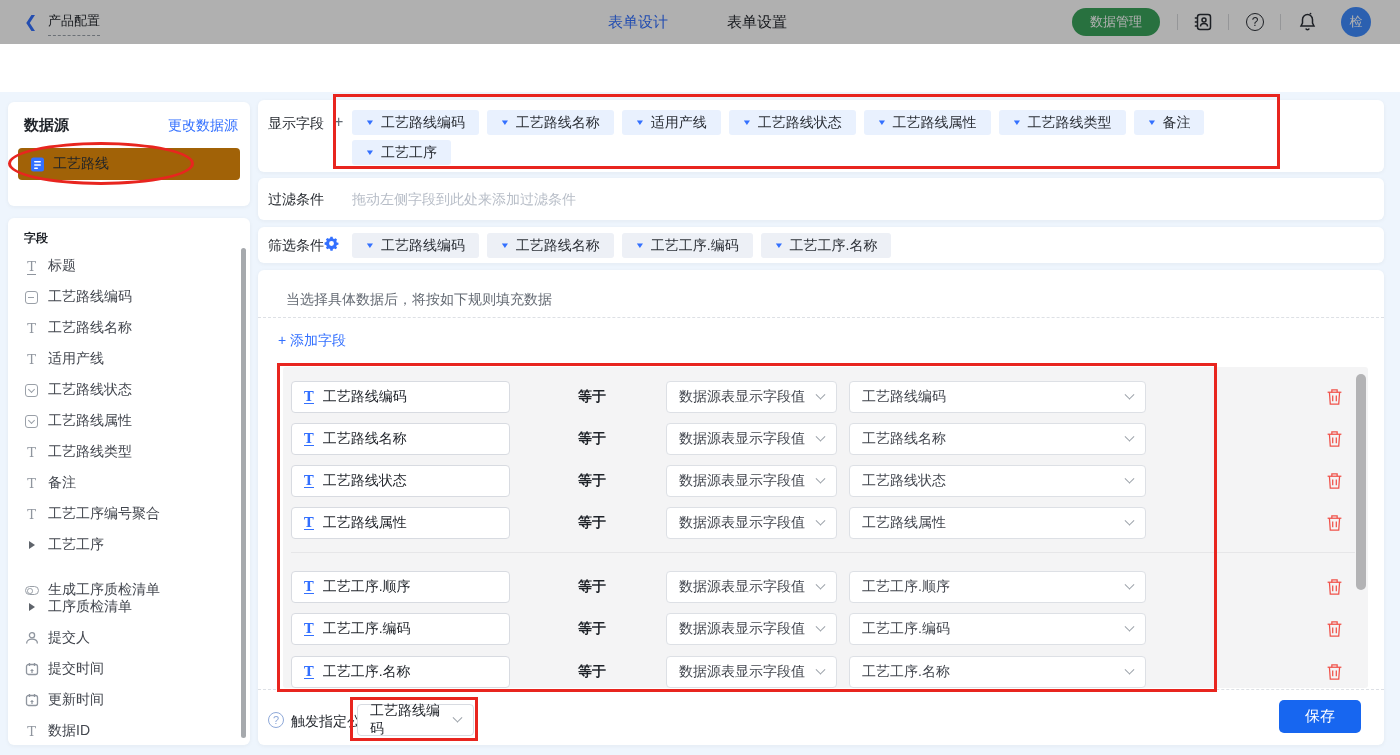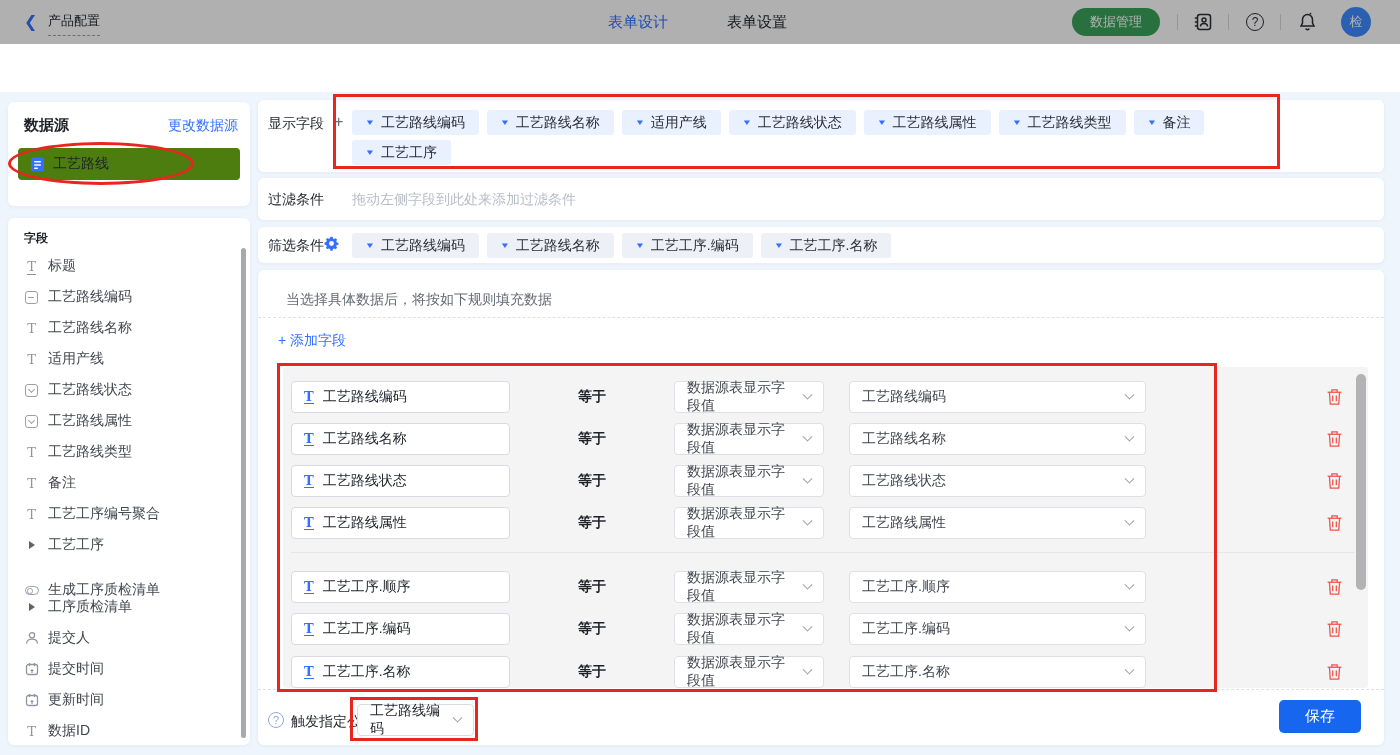--- a/index.html
+++ b/index.html
@@ -27,21 +27,21 @@
   .close-x { position:absolute; right:26px; top:13px; font-size:18px; color:#4e5461; cursor:pointer; }
 
   
   .body-bg { position:absolute; left:0; top:92px; width:1400px; height:663px; background:#eef5fd; }
   .card { position:absolute; background:#fff; border-radius:6px; box-shadow:0 1px 4px rgba(31,35,41,.05); }
 
   
   .ds-card { left:8px; top:102px; width:242px; height:104px; }
   .ds-title { position:absolute; left:16px; top:14px; font-size:15px; font-weight:bold; }
   .ds-change { position:absolute; right:12px; top:15px; color:#3370ff; font-size:14px; cursor:pointer; }
-  .ds-row { position:absolute; left:10px; top:46px; width:222px; height:32px; background:#4d7c0f; border-radius:4px; display:flex; align-items:center; padding-left:12px; gap:8px; cursor:pointer; }
+  .ds-row { position:absolute; left:10px; top:46px; width:222px; height:32px; background:#a16207; border-radius:4px; display:flex; align-items:center; padding-left:12px; gap:8px; cursor:pointer; }
   .fields-card { left:8px; top:218px; width:242px; height:527px; }
   .f-title { position:absolute; left:16px; top:12px; font-size:12px; font-weight:bold; }
   .f-row { position:absolute; left:16px; height:22px; display:flex; align-items:center; gap:9px; color:#42464e; cursor:pointer; }
   .sb-thumb { position:absolute; left:233px; top:30px; width:5px; height:490px; background:#a6a9ad; border-radius:3px; cursor:pointer; }
 
   
   .ic { width:15px; height:15px; display:inline-flex; align-items:center; justify-content:center; color:#8f959e; flex:none; }
   .ic-T::before { content:"T"; font:13px "DejaVu Serif","Liberation Serif",serif; color:#8f959e; }
   .ic-title::before { content:"T"; font:13px "DejaVu Serif","Liberation Serif",serif; color:#8f959e; border-bottom:1.5px solid #8f959e; }
   .ic-box { width:13px; height:13px; border:1.3px solid #9aa0a8; border-radius:3px; position:relative; }
@@ -70,21 +70,21 @@
   .hint { position:absolute; left:28px; top:21px; color:#646a73; }
   .dash-div { position:absolute; left:0; width:1126px; border-top:1px dashed #dde0e5; }
   .add-field { position:absolute; left:20px; top:62px; color:#3370ff; cursor:pointer; }
 
   .gray-panel { position:absolute; left:25px; top:97px; width:1085px; height:321px; background:#f4f4f5; border-radius:3px; }
   .map-row { position:absolute; left:0; width:1400px; height:32px; }
   .field-box { position:absolute; left:291px; width:219px; height:32px; background:#fff; border:1px solid #d8dbe1; border-radius:4px; display:flex; align-items:center; gap:9px; padding:0 12px; cursor:pointer; }
   .tblue { color:#3370ff; font:bold 13px "DejaVu Serif","Liberation Serif",serif; border-bottom:1.5px solid #3370ff; line-height:13px; }
   .eq { position:absolute; left:578px; top:7px; font-weight:bold;font-family:Liberation Mono, monospace; }
   .dd { position:absolute; height:32px; background:#fff; border:1px solid #dde0e5; border-radius:4px; display:flex; align-items:center; justify-content:space-between; padding:0 12px; color:#42464e; cursor:pointer; }
-  .dd.mid { left:666px; width:150px;margin-left:8px; }
+  .dd.mid { left:666px; width:171px; }
   .dd.rgt { left:849px; width:297px; }
   .chev { width:7px; height:7px; border-right:1.5px solid #9aa0a8; border-bottom:1.5px solid #9aa0a8; transform:rotate(45deg) translate(-2px,-2px); flex:none; margin-left:8px; }
   .trash { position:absolute; left:1326px; width:17px; height:18px; cursor:pointer; }
   .panel-div { position:absolute; left:291px; top:552px; width:1064px; border-top:1px solid #e6e6e8; }
   .panel-thumb { position:absolute; left:1356px; top:374px; width:10px; height:216px; background:#b3b3b5; border-radius:5px; cursor:pointer; }
 
   .trig-q { position:absolute; left:268px; top:712px; width:16px; height:16px; border:1.4px solid #8fa9d9; border-radius:50%; color:#8fa9d9; font-size:11px; display:flex; align-items:center; justify-content:center; }
   .trig-label { position:absolute; left:291px; top:713px; }
   .trig-dd { position:absolute; left:357px; top:704px; width:117px; height:32px; background:#fff; border:1px solid #d8dbe1; border-radius:4px; display:flex; align-items:center; justify-content:space-between; padding:0 12px; cursor:pointer; }
   .save-btn { position:absolute; left:1279px; top:700px; width:82px; height:33px; background:#1766f0; border:none; border-radius:5px; color:#fff; font-size:15px; cursor:pointer; }

